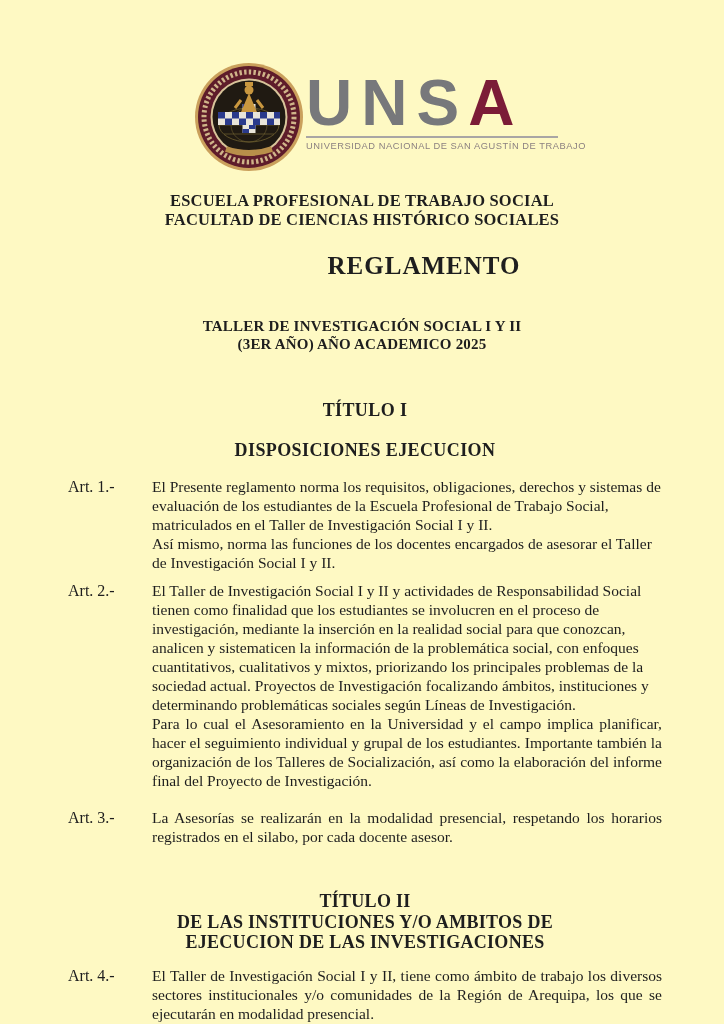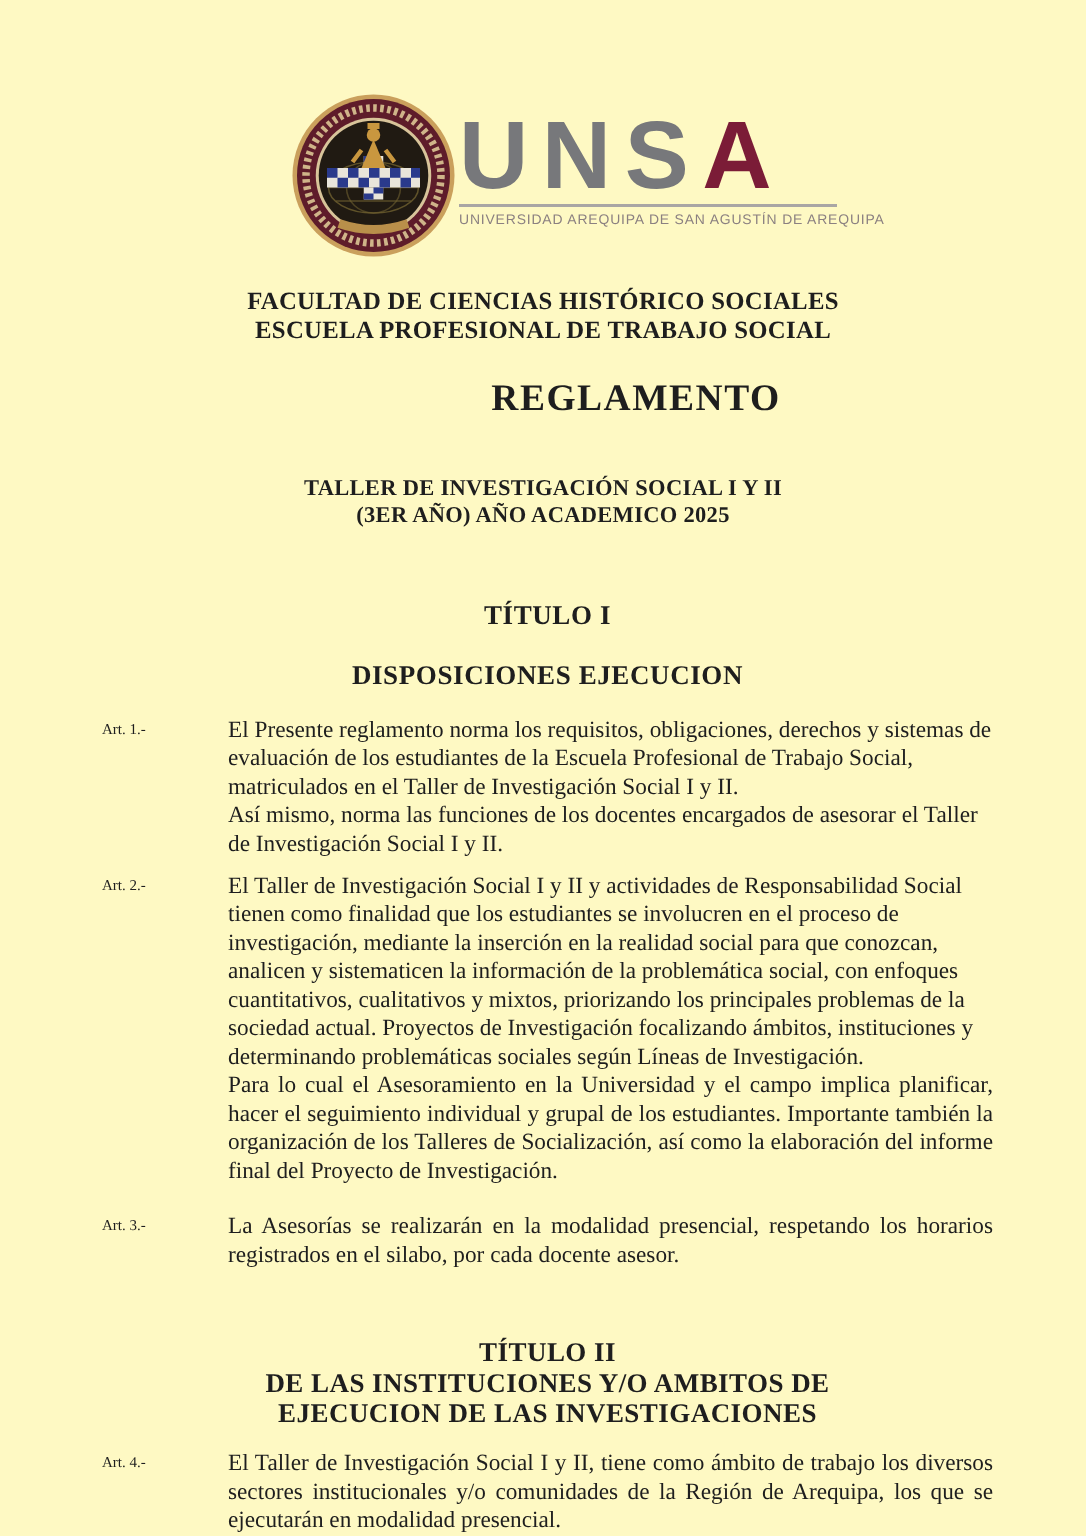--- a/index.html
+++ b/index.html
@@ -40,21 +40,21 @@
   .doc-title{position:absolute;top:252px;left:62px;width:100%;text-align:center;
     font-weight:bold;font-size:25px;letter-spacing:1px;}
   .subtitle{position:absolute;top:318px;left:0;width:100%;text-align:center;
     font-weight:bold;font-size:15px;line-height:17.5px;letter-spacing:0.2px;}
   
   .body{position:absolute;top:400px;left:68px;right:62px;}
   .h-title{text-align:center;font-weight:bold;font-size:18px;line-height:20px;letter-spacing:0.4px;}
   .h-sub{text-align:center;font-weight:bold;font-size:18px;line-height:20px;letter-spacing:0.4px;
     margin-top:20px;margin-bottom:17px;}
   .article{display:grid;grid-template-columns:84px 1fr;margin-bottom:9px;}
-  .art-label{font-size:10px;line-height:19px;}
+  .art-label{font-size:16px;line-height:19px;}
   .art-text{font-size:15.5px;line-height:19px;}
   .art-text p{margin:0;}
   .al-left{text-align:left;}
   .al-just{text-align:justify;}
   .al-just-all{text-align:justify;text-align-last:justify;}
   .titulo2{text-align:center;font-weight:bold;font-size:18px;line-height:20.5px;letter-spacing:0.3px;
     margin-top:45px;margin-bottom:13px;}
   .mb6{margin-bottom:18px;}
   .mb18{margin-bottom:18px;}
 </style>
@@ -95,27 +95,27 @@
         <rect x="51" y="20" width="8" height="4" fill="#c9973f"></rect>
         <circle cx="55" cy="28" r="4.5" fill="#c9973f"></circle>
         <path d="M55,31 L63,50 L47,50 Z" fill="#c9973f"></path>
         <path d="M47,38 L41,46 M63,38 L69,46" stroke="#c9973f" stroke-width="3"></path>
       </g>
       <path d="M32,87 Q55,95 78,87" stroke="#b98f4a" stroke-width="6" fill="none"></path>
     </svg>
     <div class="logotype">
       <div class="unsa-word"><span>UNS</span><span class="accent">A</span></div>
       <div class="logo-rule"></div>
-      <div class="logo-tagline">UNIVERSIDAD AREQUIPA DE SAN AGUSTÍN DE AREQUIPA</div>
+      <div class="logo-tagline">UNIVERSIDAD NACIONAL DE SAN AGUSTÍN DE TRABAJO</div>
     </div>
   </div>
 
   <div class="faculty">
+    <div>ESCUELA PROFESIONAL DE TRABAJO SOCIAL</div>
     <div>FACULTAD DE CIENCIAS HISTÓRICO SOCIALES</div>
-    <div>ESCUELA PROFESIONAL DE TRABAJO SOCIAL</div>
   </div>
 
   <div class="doc-title">REGLAMENTO</div>
 
   <div class="subtitle">
     <div>TALLER DE INVESTIGACIÓN SOCIAL I Y II</div>
     <div>(3ER AÑO) AÑO ACADEMICO 2025</div>
   </div>
 
   <div class="body">

